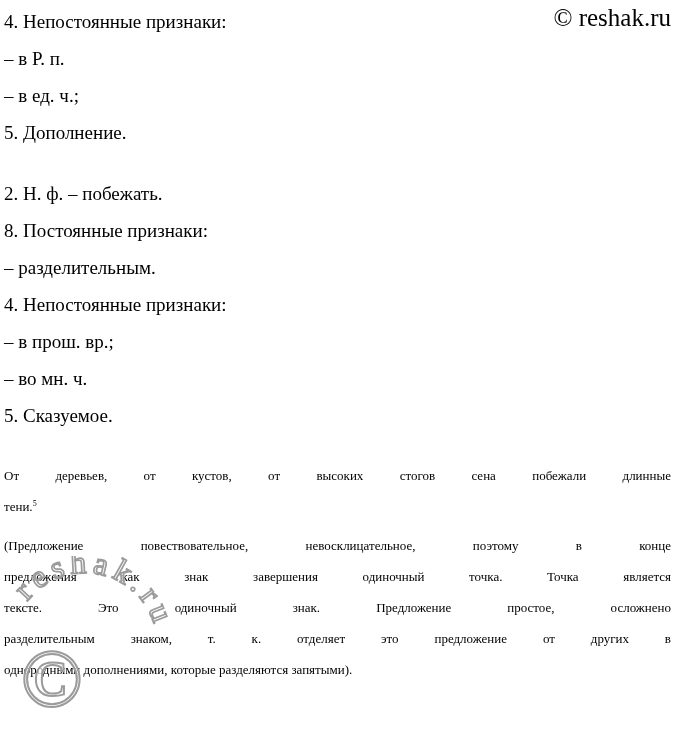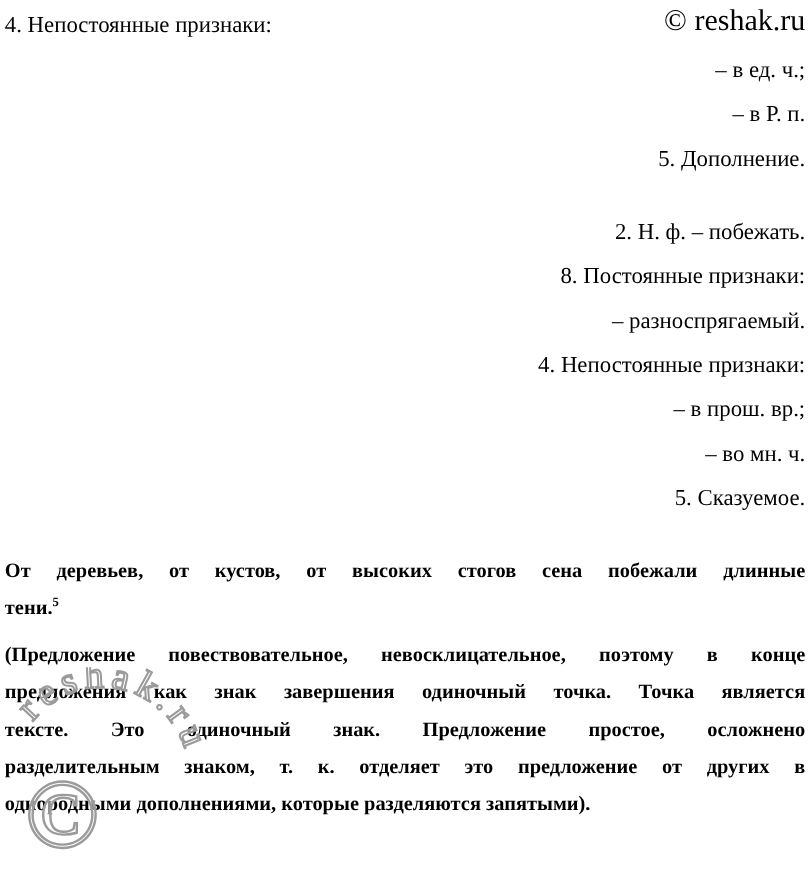--- a/index.html
+++ b/index.html
@@ -16,42 +16,41 @@
     left: 0; top: 0; right: 0; bottom: 0;
     padding: 3px 5px 0 4px;
     z-index: 1;
   }
   .line {
     margin: 0;
     height: 37px;
     line-height: 37px;
     font-size: 19px;
     white-space: nowrap;
-    text-align: right;
   }
   .header-row {
     display: flex;
     justify-content: space-between;
     align-items: flex-start;
   }
   .brand {
     margin: 0;
     height: 37px;
     line-height: 30px;
     font-size: 25px;
     white-space: nowrap;
   }
   sup.idx {
     font-size: 0.62em;
     vertical-align: super;
     line-height: 0;
   }
   .spacer-a { height: 24px; }
   .spacer-b { height: 26px; }
-  .jpara { margin: 0; font-size: 17px; font-weight: bold; }
+  .jpara { margin: 0; font-size: 13px; }
   .jpara.analysis { margin-top: 8px; }
   .jline {
     display: block;
     height: 31px;
     line-height: 31px;
     text-align: justify;
     text-align-last: justify;
   }
   .jline.last {
     text-align: right;
@@ -74,29 +73,29 @@
 </head>
 <body>
 
 <div class="page">
 
   <div class="header-row">
     <p class="line">4. Непостоянные признаки:</p>
     <p class="brand">© reshak.ru</p>
   </div>
 
+  <p class="line">– в Р. п.</p>
   <p class="line">– в ед. ч.;</p>
-  <p class="line">– в Р. п.</p>
   <p class="line">5. Дополнение.</p>
 
   <div class="spacer-a"></div>
 
   <p class="line">2. Н. ф. – побежать.</p>
   <p class="line">8. Постоянные признаки:</p>
-  <p class="line">– разноспрягаемый.</p>
+  <p class="line">– разделительным.</p>
   <p class="line">4. Непостоянные признаки:</p>
   <p class="line">– в прош. вр.;</p>
   <p class="line">– во мн. ч.</p>
   <p class="line">5. Сказуемое.</p>
 
   <div class="spacer-b"></div>
 
   <p class="jpara">
     <span class="jline">От деревьев, от кустов, от высоких стогов сена побежали длинные</span>
     <span class="jline last"><span>тени.</span><sup class="idx">5</sup></span>

